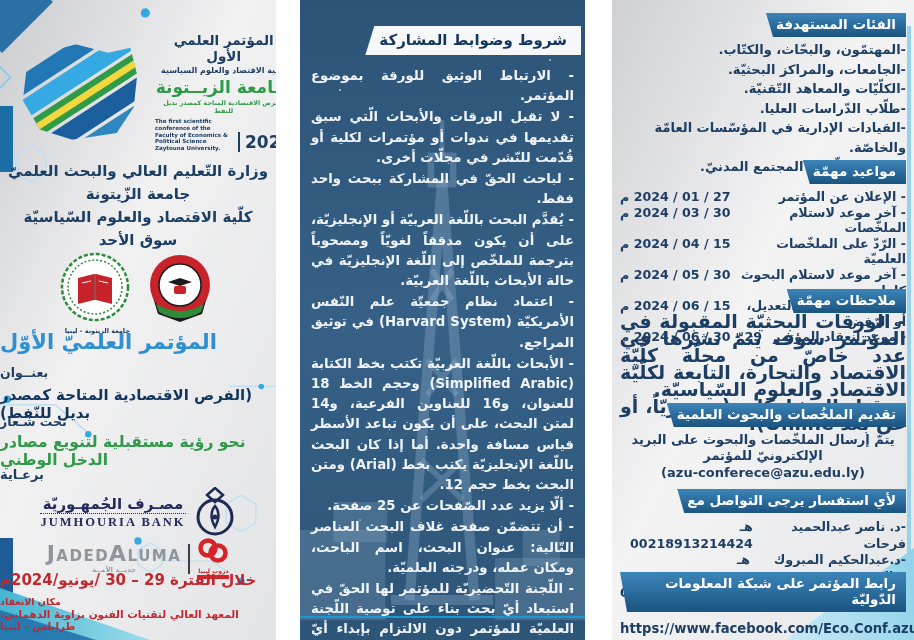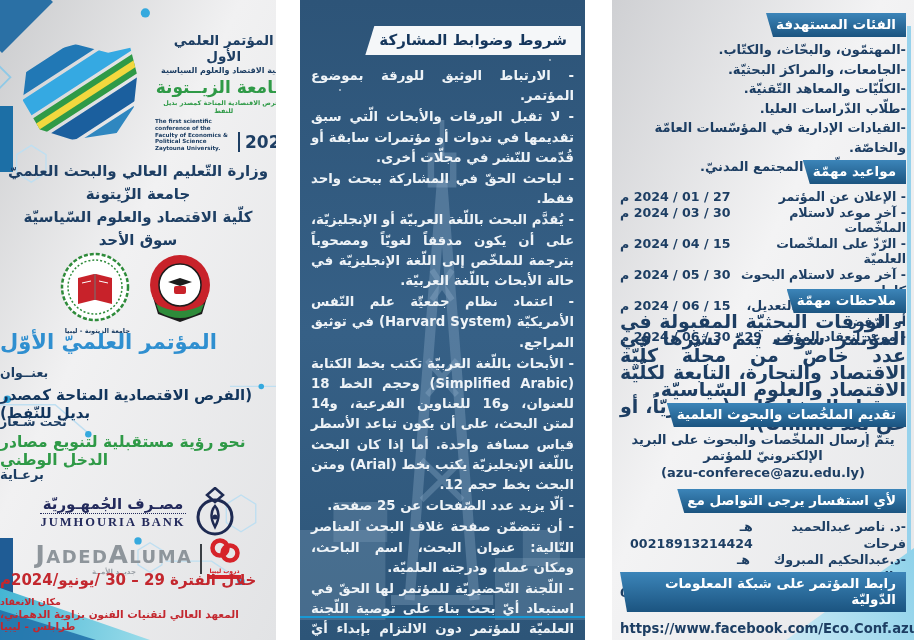--- a/index.html
+++ b/index.html
@@ -44,21 +44,21 @@
   .under-slogan { top:414px; font-size:12.5px; font-weight:bold; color:#1d3e63; letter-spacing:1px; }
   .slogan { top:433px; font-size:15.5px; font-weight:bold; color:#2f9a47; }
   .patronage { top:467px; font-size:13px; font-weight:bold; color:#1d3e63; letter-spacing:1px; }
 
   .bank-row { position:absolute; top:487px; left:0; right:0; display:flex; justify-content:center; align-items:center; gap:8px; direction:ltr; }
   .bank-text { text-align:center; color:#232a5c; }
   .bank-ar { font-size:15px; font-weight:bold; }
   .bank-en { font-family:"Liberation Serif",serif; font-size:12.5px; font-weight:bold; letter-spacing:2px; border-top:1px dotted #232a5c; padding-top:1px; }
   .aluma-row { position:absolute; top:538px; left:0; right:0; display:flex; justify-content:center; align-items:center; gap:7px; direction:ltr; }
   .aluma-text { text-align:center; }
-  .aluma-en { font-size:25px; font-weight:bold; color:#8e959b; letter-spacing:1.5px; font-variant:small-caps; line-height:1; }
+  .aluma-en { font-size:22px; font-weight:bold; color:#8e959b; letter-spacing:1.5px; font-variant:small-caps; line-height:1; }
   .aluma-ar { font-size:7px; font-weight:bold; color:#9aa0a6; margin-top:1px; }
   .aluma-bar { width:2px; height:30px; background:#3a3f44; }
   .aluma-badge { text-align:center; }
   .badge-text { font-size:6px; font-weight:bold; color:#d6232a; line-height:1; }
   .badge-band { width:32px; height:4px; background:#d6232a; margin:1px auto 0; }
 
   .period { top:571px; font-size:15px; font-weight:bold; color:#c3272e; }
   .venue-label { top:596px; font-size:9.5px; font-weight:bold; color:#c3272e; }
   .venue { top:608px; font-size:10.5px; font-weight:bold; color:#c3272e; }
 
@@ -240,21 +240,21 @@
     <g fill="rgba(150,178,205,0.24)">
       <rect x="0" y="470" width="92" height="90"></rect>
       <rect x="36" y="442" width="58" height="40"></rect>
       <rect x="210" y="498" width="97" height="62"></rect>
       <rect x="240" y="470" width="40" height="36"></rect>
     </g>
   </svg>
   <div class="m-title-box">شروط وضوابط المشاركة</div>
   <div class="m-body">
     <div class="m-rule">- الارتباط الوثيق للورقة بموضوع المؤتمر.</div>
-    <div class="m-rule">- لا تقبل الورقات والأبحاث الّتي سبق تقديمها في ندوات أو مؤتمرات سابقة أو قُدّمت للنّشر في مجلّات أخرى.</div>
+    <div class="m-rule">- لا تقبل الورقات والأبحاث الّتي سبق تقديمها في ندوات أو مؤتمرات لكلية أو قُدّمت للنّشر في مجلّات أخرى.</div>
     <div class="m-rule">- لباحث الحقّ في المشاركة ببحث واحد فقط.</div>
     <div class="m-rule">- يُقدَّم البحث باللّغة العربيّة أو الإنجليزيّة، على أن يكون مدققاً لغويّاً ومصحوباً بترجمة للملخّص إلى اللّغة الإنجليزيّة في حالة الأبحاث باللّغة العربيّة.</div>
     <div class="m-rule">- اعتماد نظام جمعيّة علم النّفس الأمريكيّة (Harvard System) في توثيق المراجع.</div>
     <div class="m-rule">- الأبحاث باللّغة العربيّة تكتب بخط الكتابة (Simplified Arabic) وحجم الخط 18 للعنوان، و16 للعناوين الفرعية، و14 لمتن البحث، على أن يكون تباعد الأسطر قياس مسافة واحدة. أما إذا كان البحث باللّغة الإنجليزيّة يكتب بخط (Arial) ومتن البحث بخط حجم 12.</div>
     <div class="m-rule">- ألّا يزيد عدد الصّفحات عن 25 صفحة.</div>
     <div class="m-rule">- أن تتضمّن صفحة غلاف البحث العناصر التّالية: عنوان البحث، اسم الباحث، ومكان عمله، ودرجته العلميّة.</div>
     <div class="m-rule">- اللّجنة التّحضيريّة للمؤتمر لها الحقّ في استبعاد أيّ بحث بناء على توصية اللّجنة العلميّة للمؤتمر دون الالتزام بإبداء أيّ أسباب.</div>
   </div>
   <div class="m-line"></div>
 </div>

